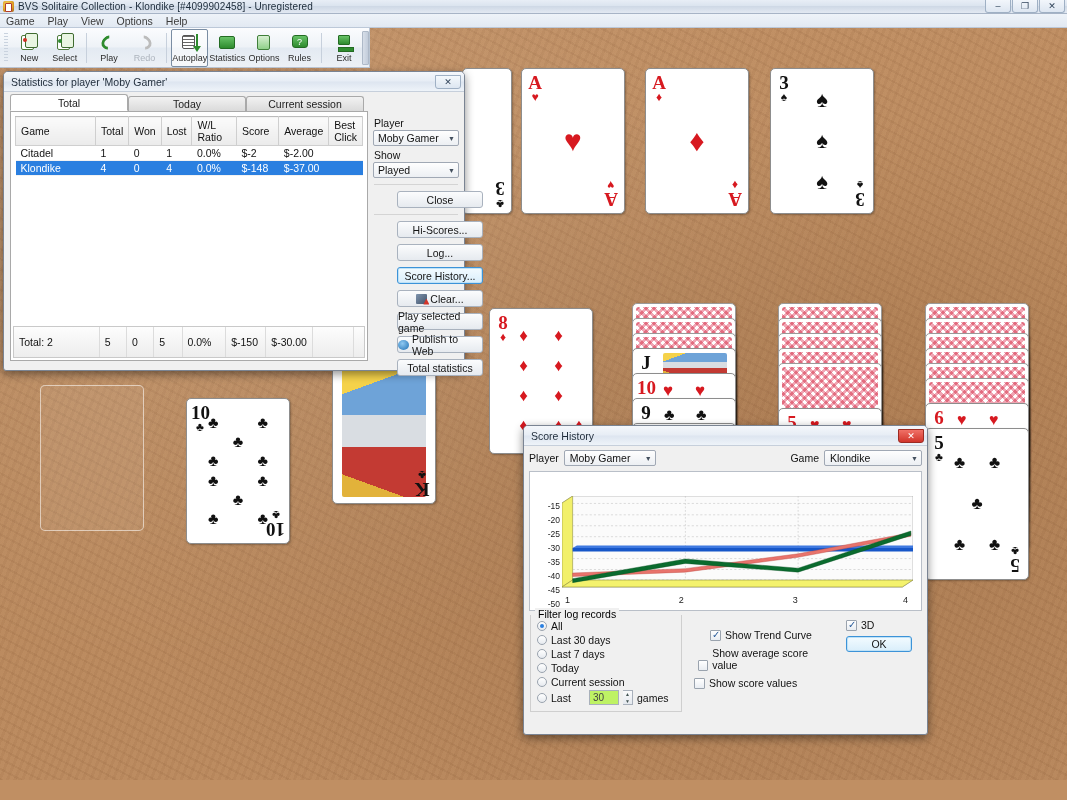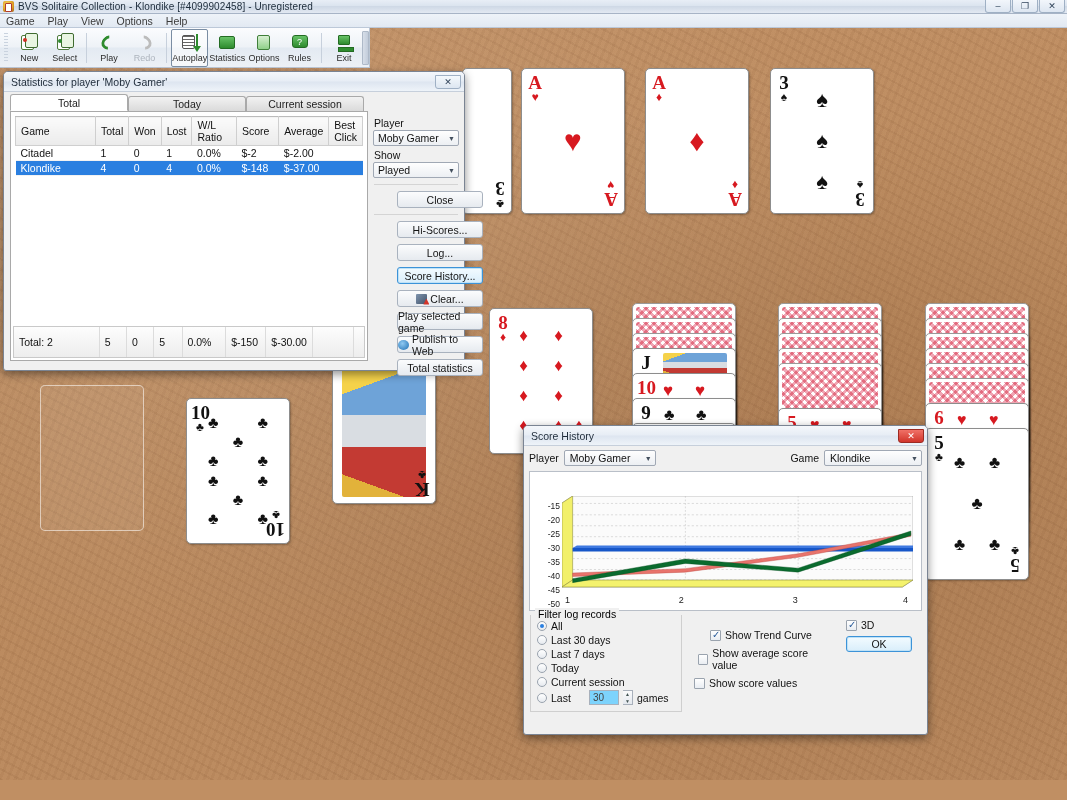--- a/index.html
+++ b/index.html
@@ -271,21 +271,21 @@
   .fieldset{ border:1px solid #cfcfcf; border-top:none; padding:3px 6px 4px 6px; position:relative;}
   .fs-title{ position:absolute; top:-7px; left:4px; background:#f0f0f0; padding:0 3px; font-size:10.5px;}
   .radio-row{ display:flex; align-items:center; gap:4px; margin:2px 0; font-size:10.5px; color:#111; }
   .radio{ width:10px;height:10px;border-radius:50%;border:1px solid #9aa3ae;
     background:linear-gradient(to bottom,#fff,#e6eaef); position:relative;}
   .radio.on:after{content:"";position:absolute;left:2px;top:2px;width:4px;height:4px;border-radius:50%;
     background:#2a7fe0;}
   .check{ width:11px;height:11px;border:1px solid #9aa3ae;border-radius:1px;
     background:linear-gradient(to bottom,#fff,#e9edf2); position:relative;}
   .check.on:after{content:"✓";position:absolute;left:1px;top:-2px;font-size:10px;color:#2b5d9b;}
-  .spin{ width:30px;height:15px;border:1px solid #a8b0bb;background:#7dd3fc;
+  .spin{ width:30px;height:15px;border:1px solid #a8b0bb;background:#bef264;
     display:flex;align-items:center;padding-left:3px;font-size:10px;color:#444;}
   .spin-btns{ width:10px;height:15px;border:1px solid #a8b0bb;border-left:none;
     background:linear-gradient(to bottom,#fafbfc,#e4e8ee); display:flex;flex-direction:column;}
   .spin-btns div{flex:1;display:flex;align-items:center;justify-content:center;font-size:5px;color:#455;}
 
   
   .statusbar{
     position:absolute; left:0; bottom:0; width:1067px; height:14px;
     background:linear-gradient(to bottom,#eef1f4,#dfe4ea);
     border-top:1px solid #b6bec8;
@@ -826,21 +826,21 @@
             </span>
           <span>games</span>
         </div>
       </div>
 
       <div class="fieldset" style="width:148px; border:none; padding-top:10px;">
         <div class="radio-row" style="margin:4px 16px;">
           <span class="check on"></span>
           <span>Show Trend Curve</span>
         </div>
-        <div class="radio-row" style="margin:6px 4px;">
+        <div class="radio-row" style="margin:6px 4px;align-items:flex-end;">
           <span class="check"></span>
           <span>Show average score value</span>
         </div>
         <div class="radio-row" style="margin:6px 0;">
           <span class="check"></span>
           <span>Show score values</span>
         </div>
       </div>
 
       <div style="flex:1; padding-top:2px;">

